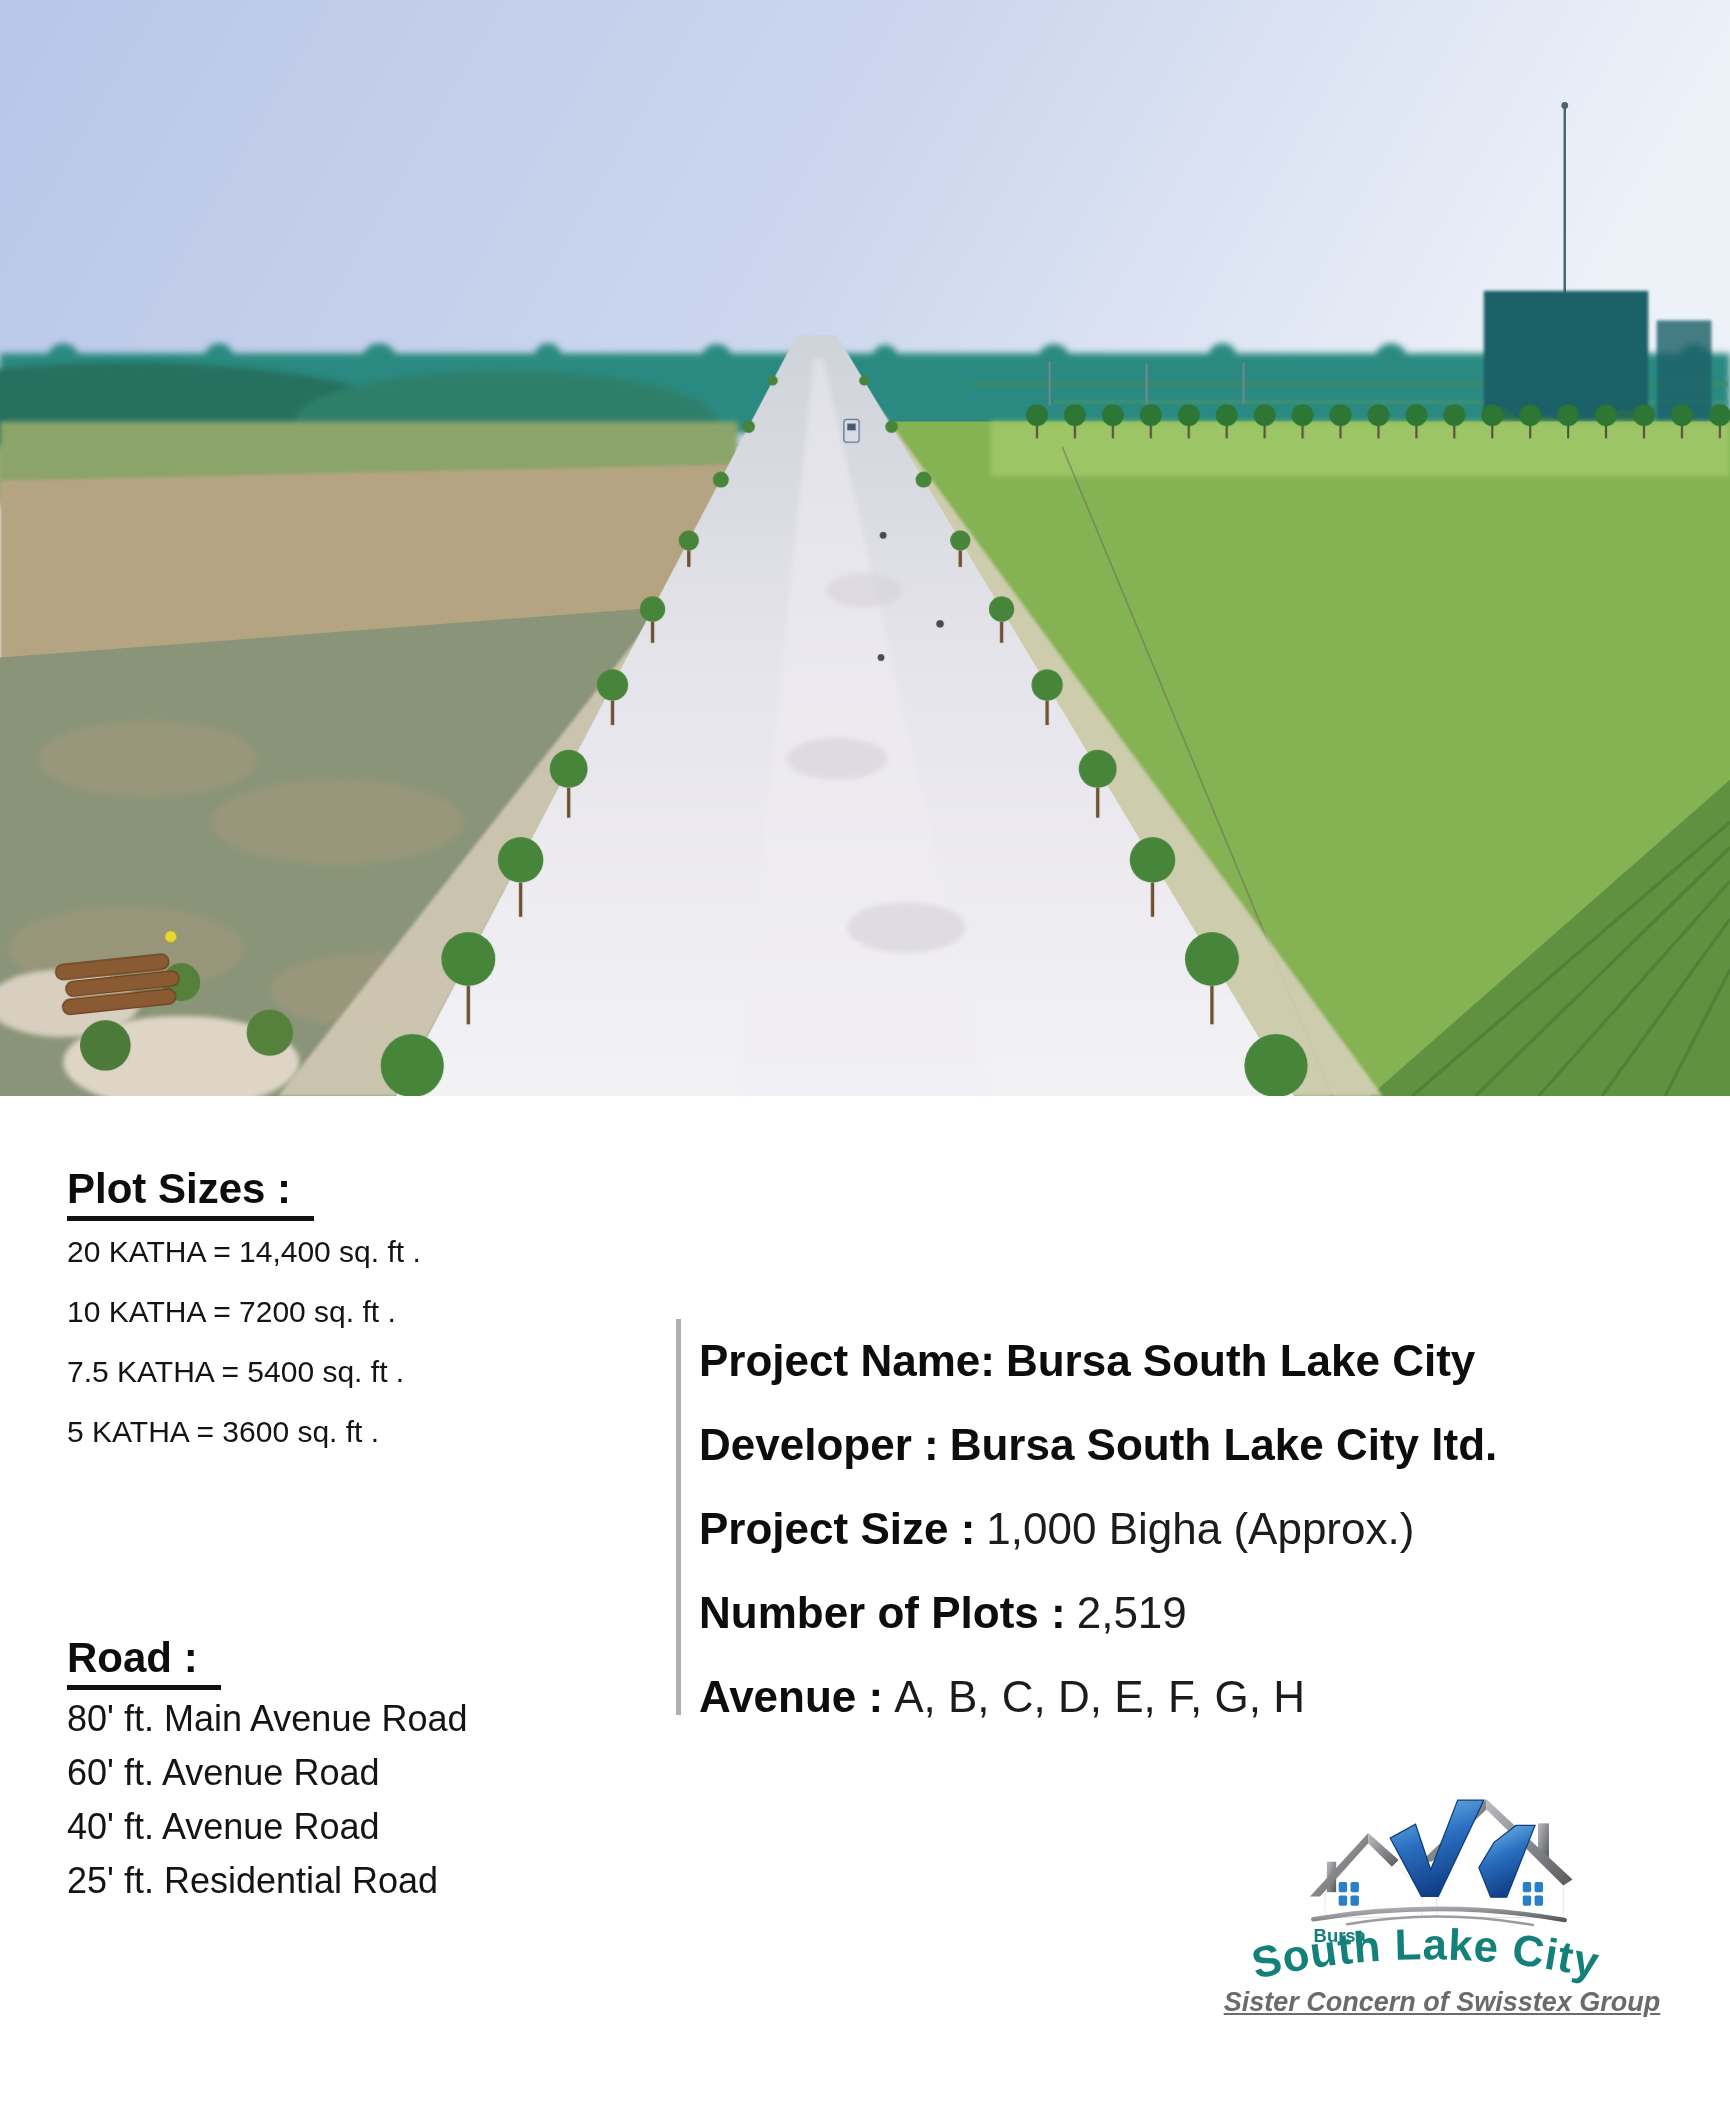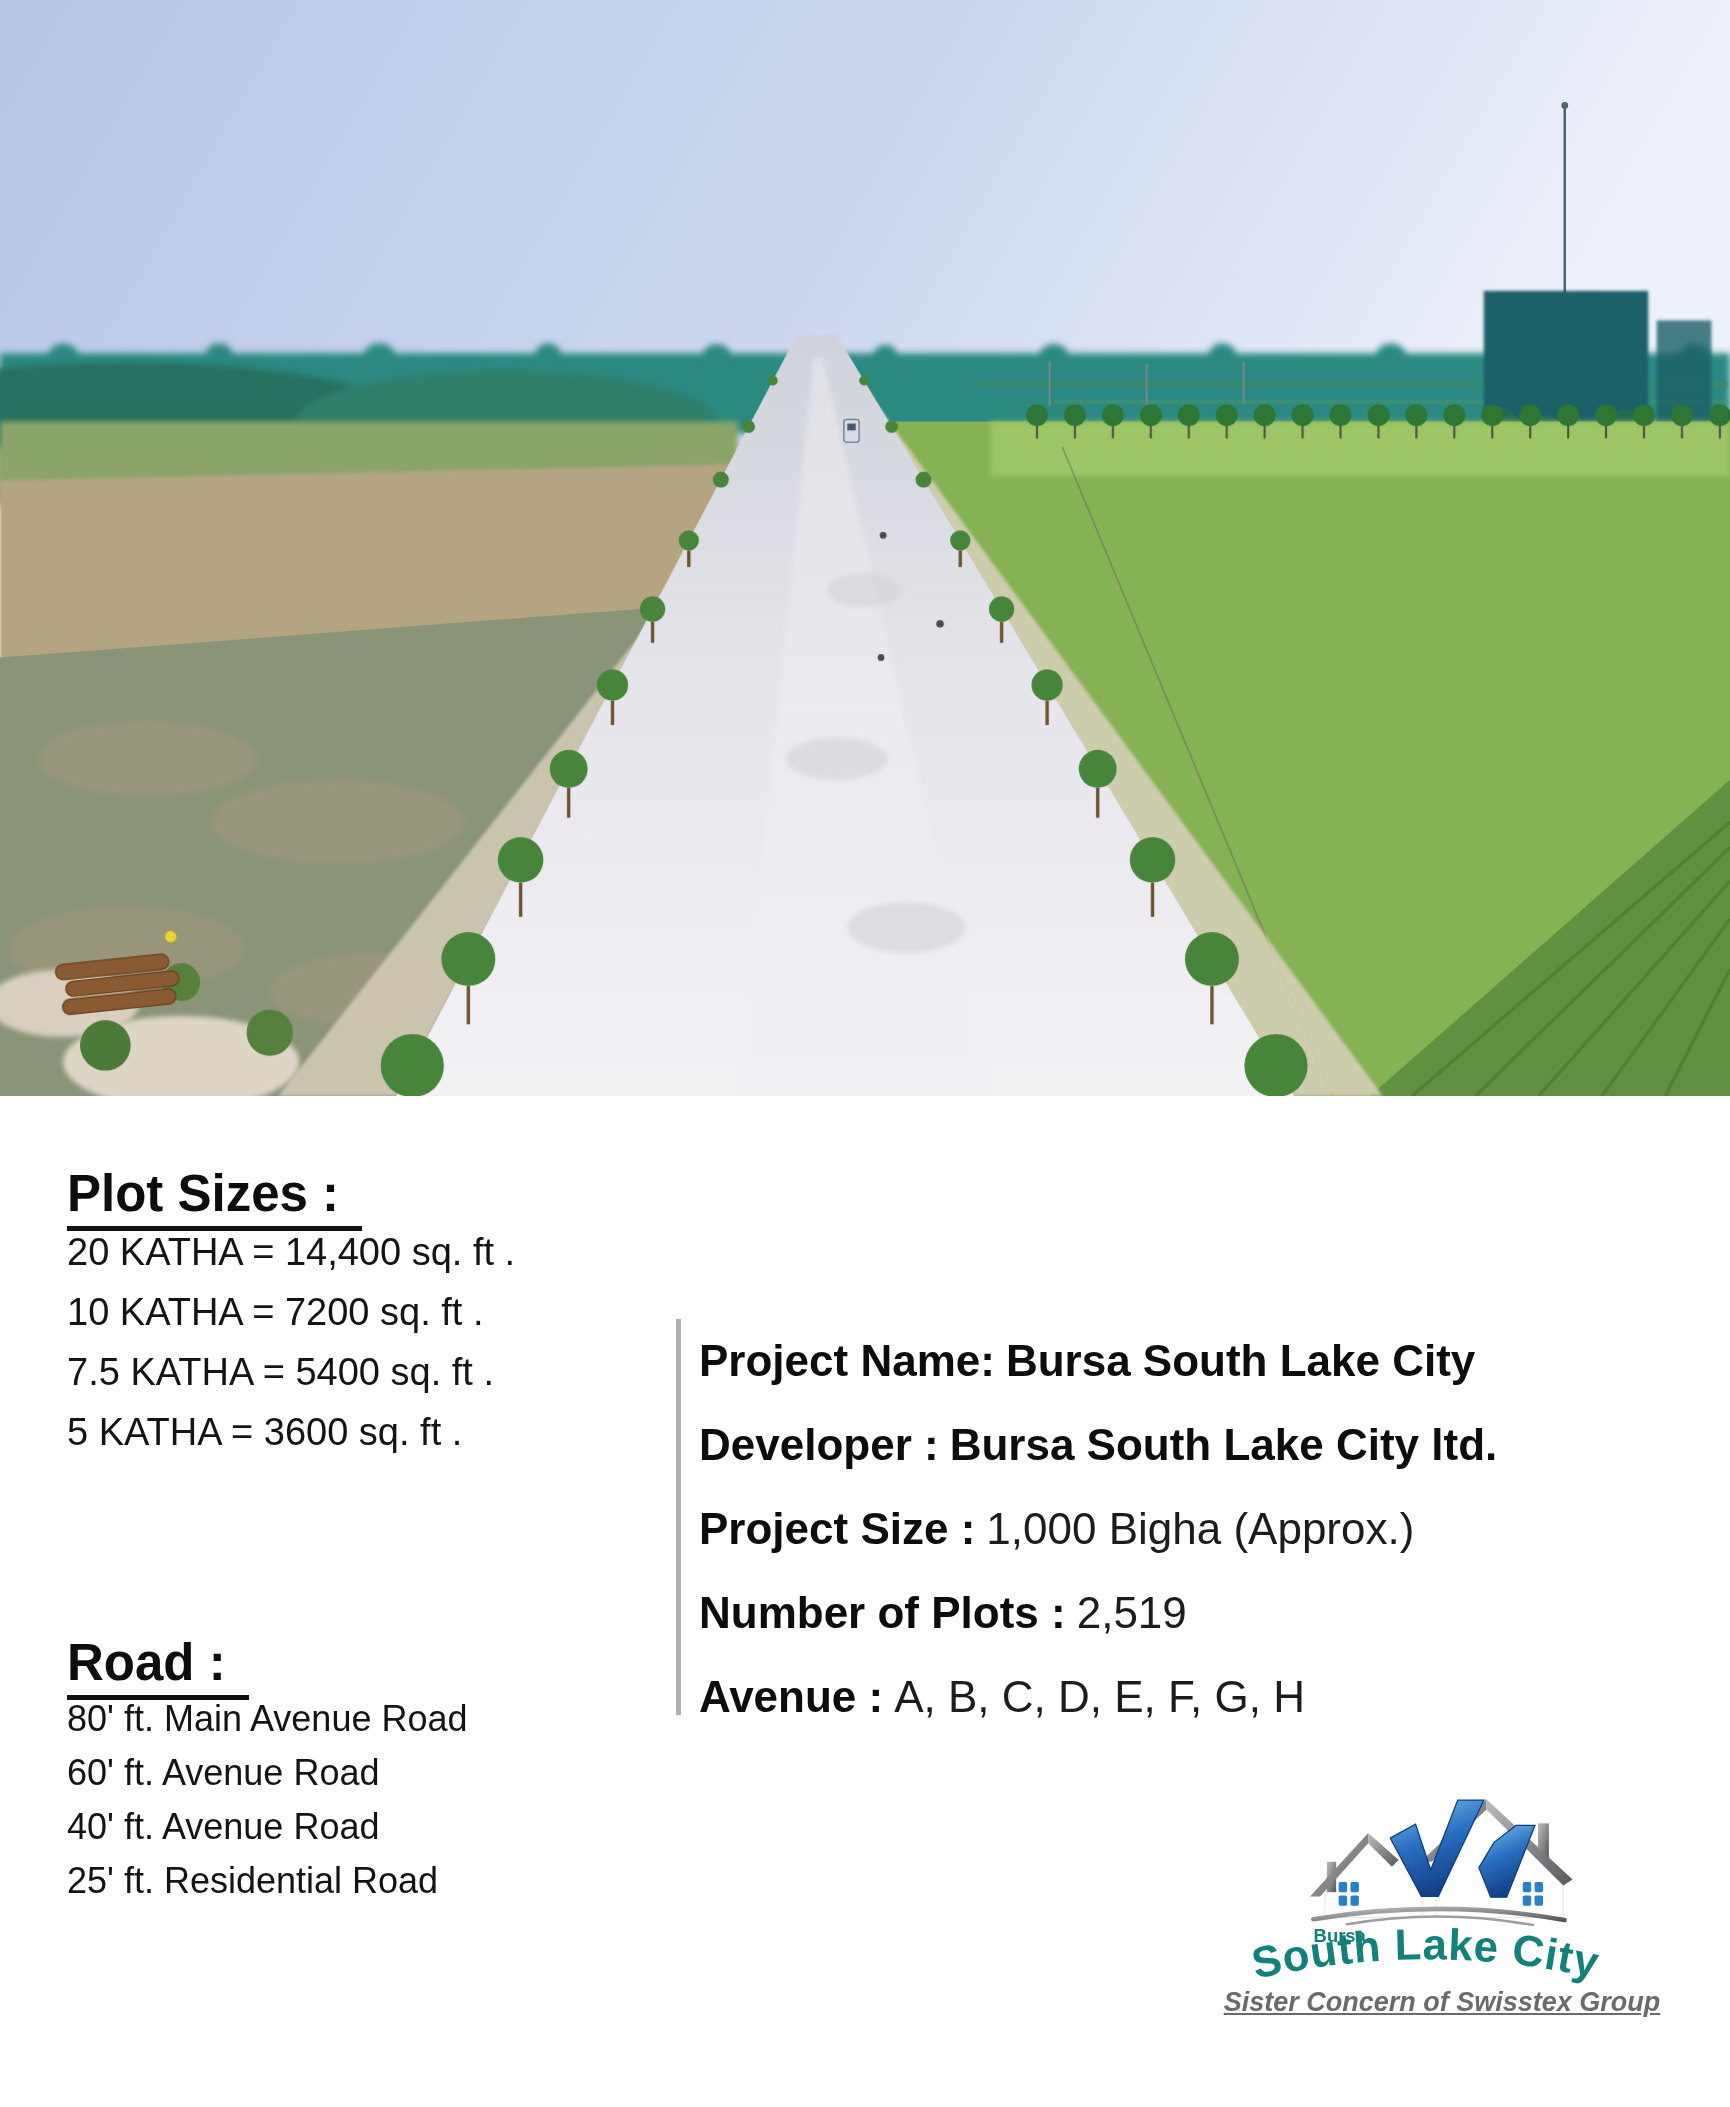--- a/index.html
+++ b/index.html
@@ -1,27 +1,27 @@
 <!DOCTYPE html>
 <html style="--text: #111111; --divider: #b0b0b0; --teal: #14807a; --logo_blue_light: #7cc4f0; --logo_blue: #2a6fc0; --logo_blue_dark: #123f88; --logo_gray: #808285; --logo_gray_dark: #58595b; --window_blue: #2a7fc9; --tagline_gray: #6b6b6b; --sky: #b9c6e8; --sky_right: #edf1f8; --horizon_trees: #2b8a81; --forest_dark: #276f5e; --building: #1d6168; --field_right: #85b253; --field_right_dark: #5f9140; --field_left: #8a9478; --dirt: #b4a482; --sand: #d9d0bd; --road_top: #cfd3da; --road: #e7e5ec; --tree: #47853a; --tree_dark: #2d7634; --logs: #8a5a33;font-size:6.7px"><head>
 <meta charset="utf-8">
 <style>
   html,body{margin:0;padding:0;background:#ffffff;}
   #page{position:relative;width:1730px;height:2213px;background:#fff;overflow:hidden;
         font-family:"Liberation Sans","DejaVu Sans",sans-serif;color:var(--text,#111);}
   .photo{position:absolute;left:0;top:0;width:1730px;height:1096px;display:block;}
   svg text{font-family:"Liberation Sans","DejaVu Sans",sans-serif;}
 
-  .sec-heading{position:absolute;left:67px;font-weight:bold;font-size:51px;line-height:1.05;
+  .sec-heading{position:absolute;left:67px;font-weight:bold;font-size:42px;line-height:1.05;
         color:#0d0d0d;display:inline-block;border-bottom:5.9px solid #111;padding:0 23px 5px 0;margin-top:8px;}
   #plot-heading{top:1159px;}
   #road-heading{top:1628px;}
 
   .plain-list{position:absolute;left:67px;margin:0;padding:0;list-style:none;color:#141414;}
-  #plot-list{top:1222px;font-size:38px;}
+  #plot-list{top:1222px;font-size:30px;}
   #plot-list li{line-height:60px;}
   #road-list{top:1692px;font-size:36px;}
   #road-list li{line-height:54px;}
 
   #project{position:absolute;left:676px;top:1319px;height:396px;border-left:5.9px solid var(--divider,#b0b0b0);
         padding-left:18px;font-size:44px;}
   #project p{margin:0;line-height:84px;white-space:nowrap;}
   .plabel{font-weight:bold;color:#0d0d0d;margin-right:11px;}
   .pvalue{color:#1c1c1c;}
   .pvalue.vb{font-weight:bold;color:#0d0d0d;}

